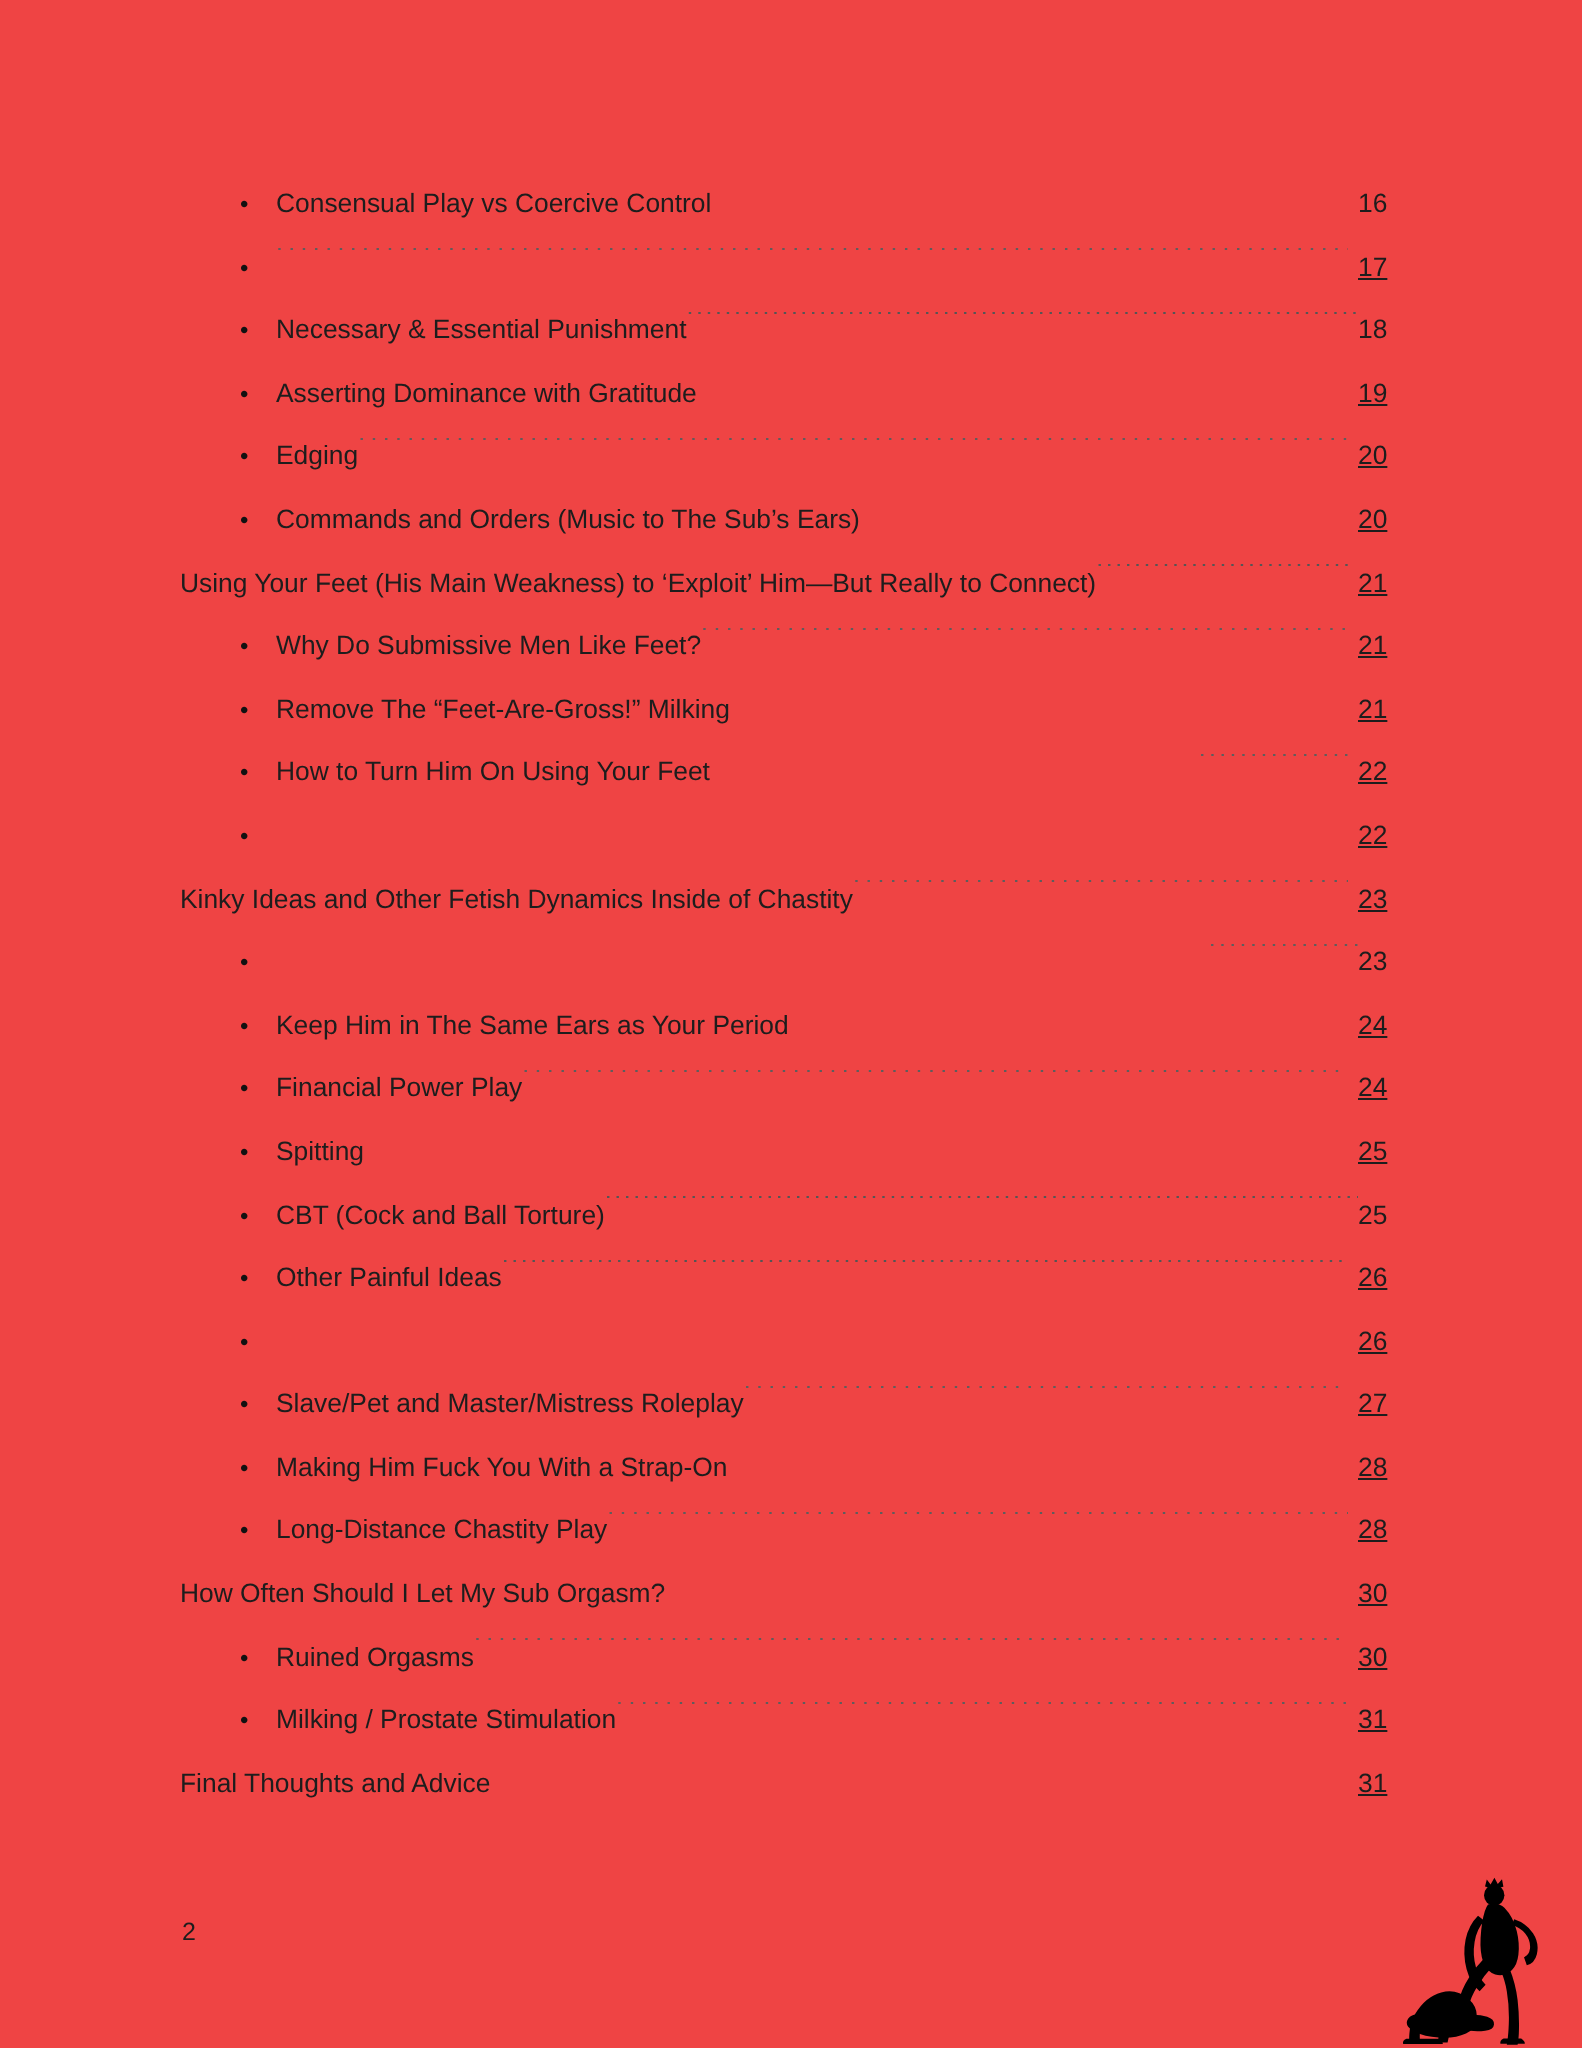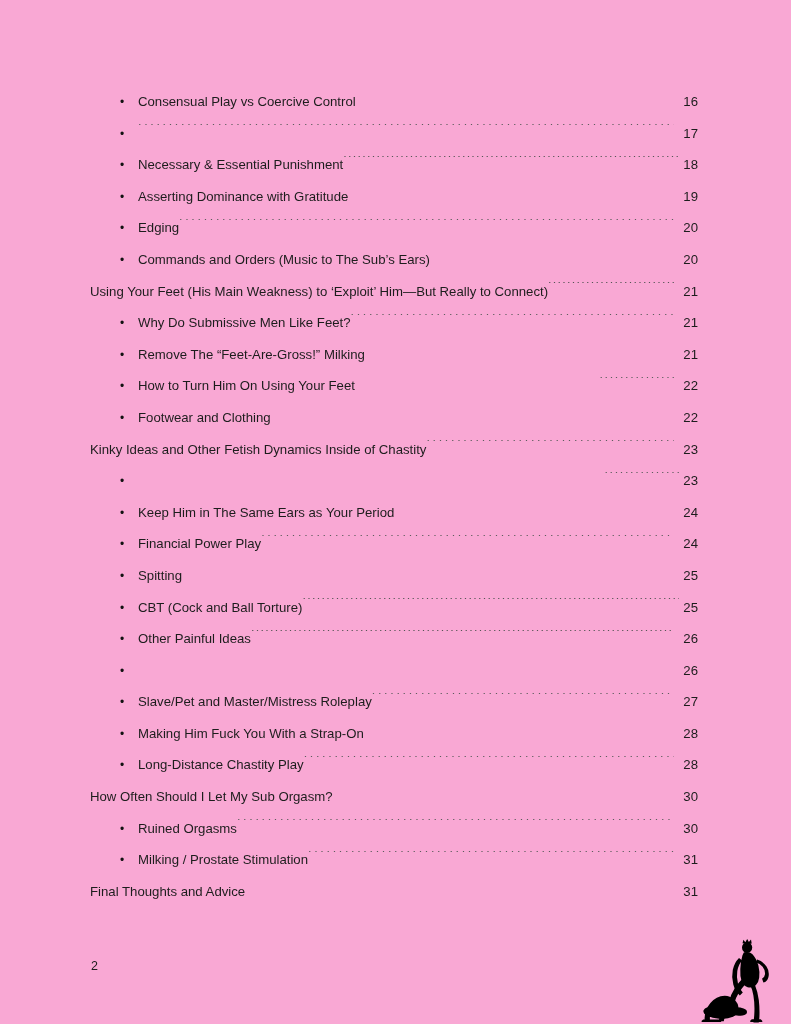--- a/index.html
+++ b/index.html
@@ -8,21 +8,21 @@
     background: #ffffff;
   }
   body {
     font-family: "Liberation Sans", sans-serif;
     color: #1a1a1a;
   }
   .page {
     position: relative;
     width: 791px;
     height: 1024px;
-    background: #f9a8d4;
+    background: #ef4444;
     overflow: hidden;
     box-sizing: border-box;
   }
   .toc {
     position: absolute;
     left: 90px;
     top: 86px;
     width: 608px;
   }
 
@@ -98,27 +98,26 @@
     white-space: nowrap;
     letter-spacing: -0.9px;
     font-size: 12.5px;
     color: #5d5d5d;
     margin-left: 12px;
     align-self: flex-end;
   }
 
   .page-num {
     flex: 0 0 auto;
-    text-align: right;
     min-width: 19px;
     color: #1d1d1d;
     font-size: 13.2px;
   }
   
-  .gap-space .page-num { margin-left: 5px; }
+  .gap-space .page-num { margin-left: 5px; text-decoration: underline; }
   .gap-none  .page-num { margin-left: 0px; }
 
   .folio {
     position: absolute;
     left: 91px;
     top: 959px;
     font-size: 12.5px;
     color: #1d1d1d;
   }
 
@@ -190,21 +189,20 @@
         <span class="page-num">21</span>
       </div>
       <div class="toc-entry level-2 broken gap-space">
         <span class="bullet"></span>
         <span class="entry-title">How to Turn Him On Using Your Feet</span>
         <span class="leader"></span>
         <span class="page-num">22</span>
       </div>
       <div class="toc-entry level-2 gap-space">
         <span class="bullet"></span>
-        <span class="entry-title">Footwear and Clothing</span>
         <span class="leader"></span>
         <span class="page-num">22</span>
       </div>
       <div class="toc-entry level-1 gap-space">
         <span class="entry-title">Kinky Ideas and Other Fetish Dynamics Inside of Chastity</span>
         <span class="leader"></span>
         <span class="page-num">23</span>
       </div>
       <div class="toc-entry level-2 broken gap-none">
         <span class="bullet"></span>

